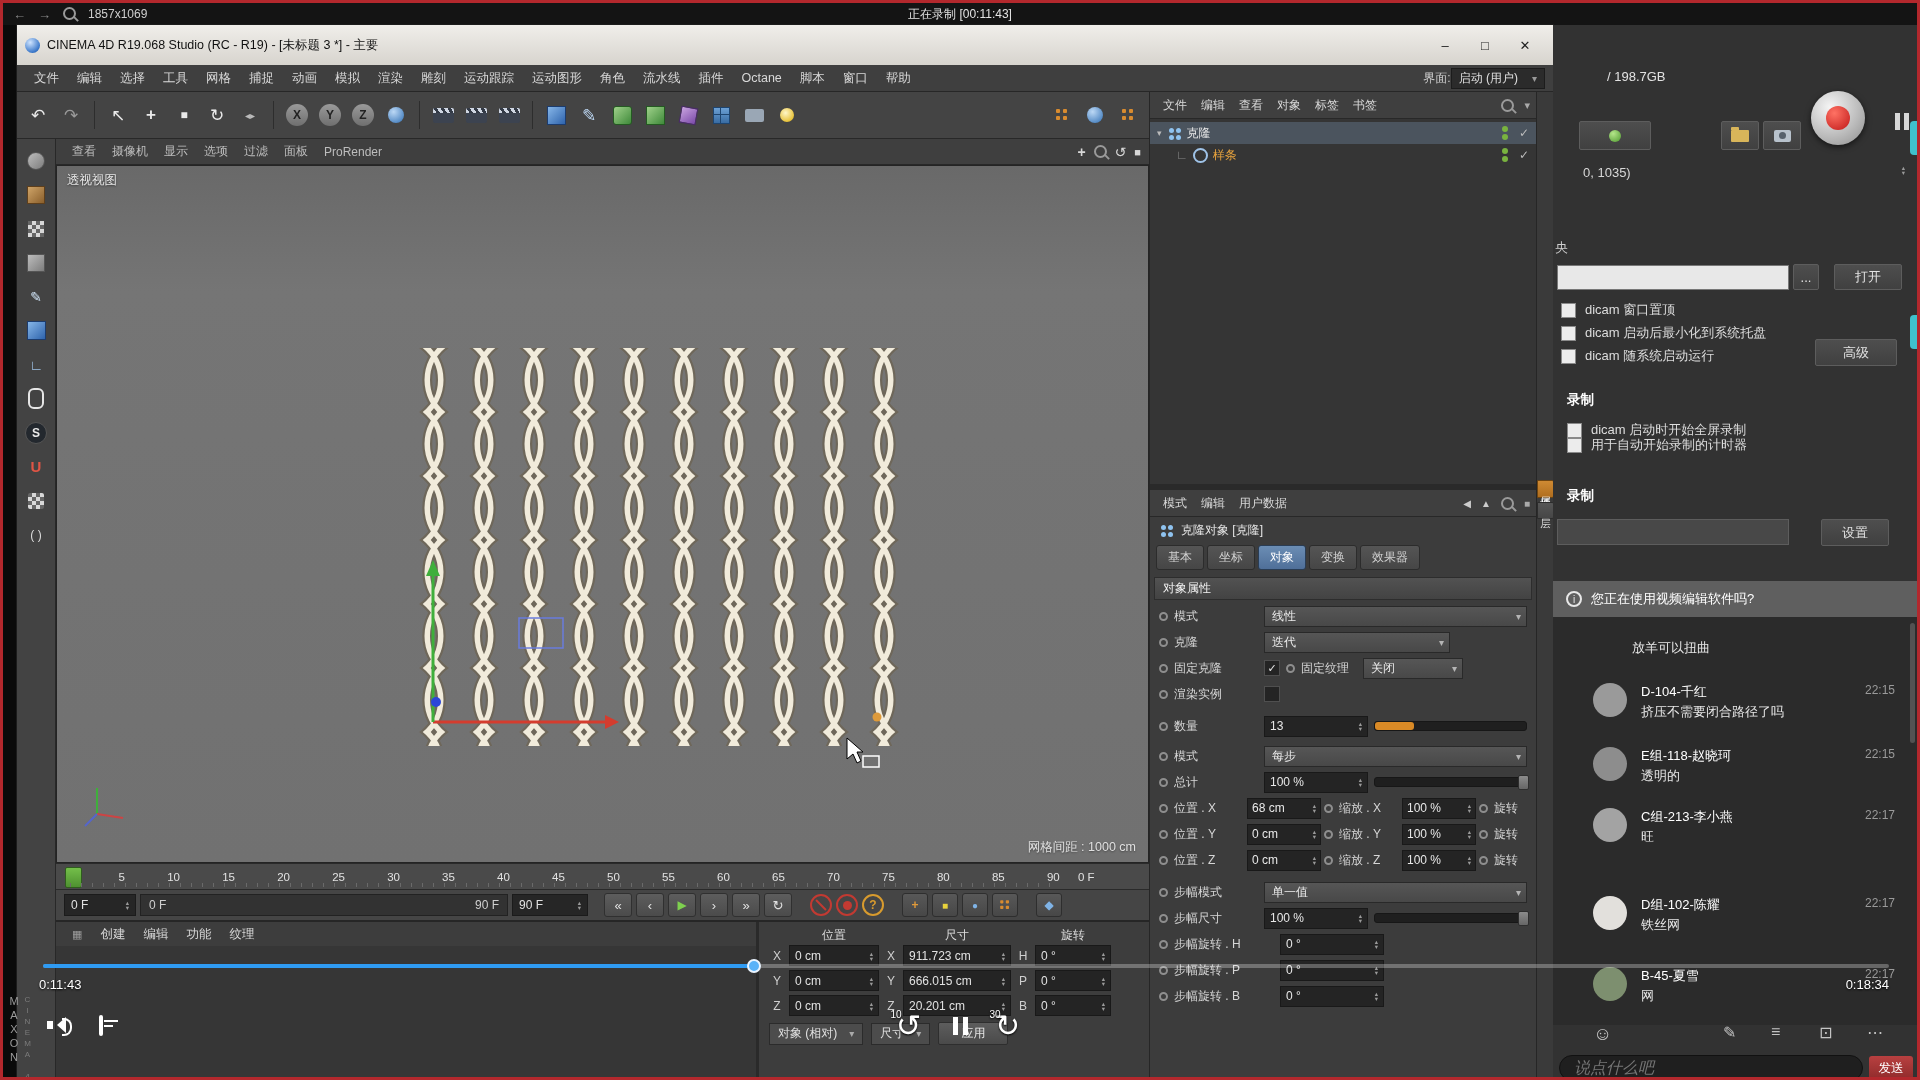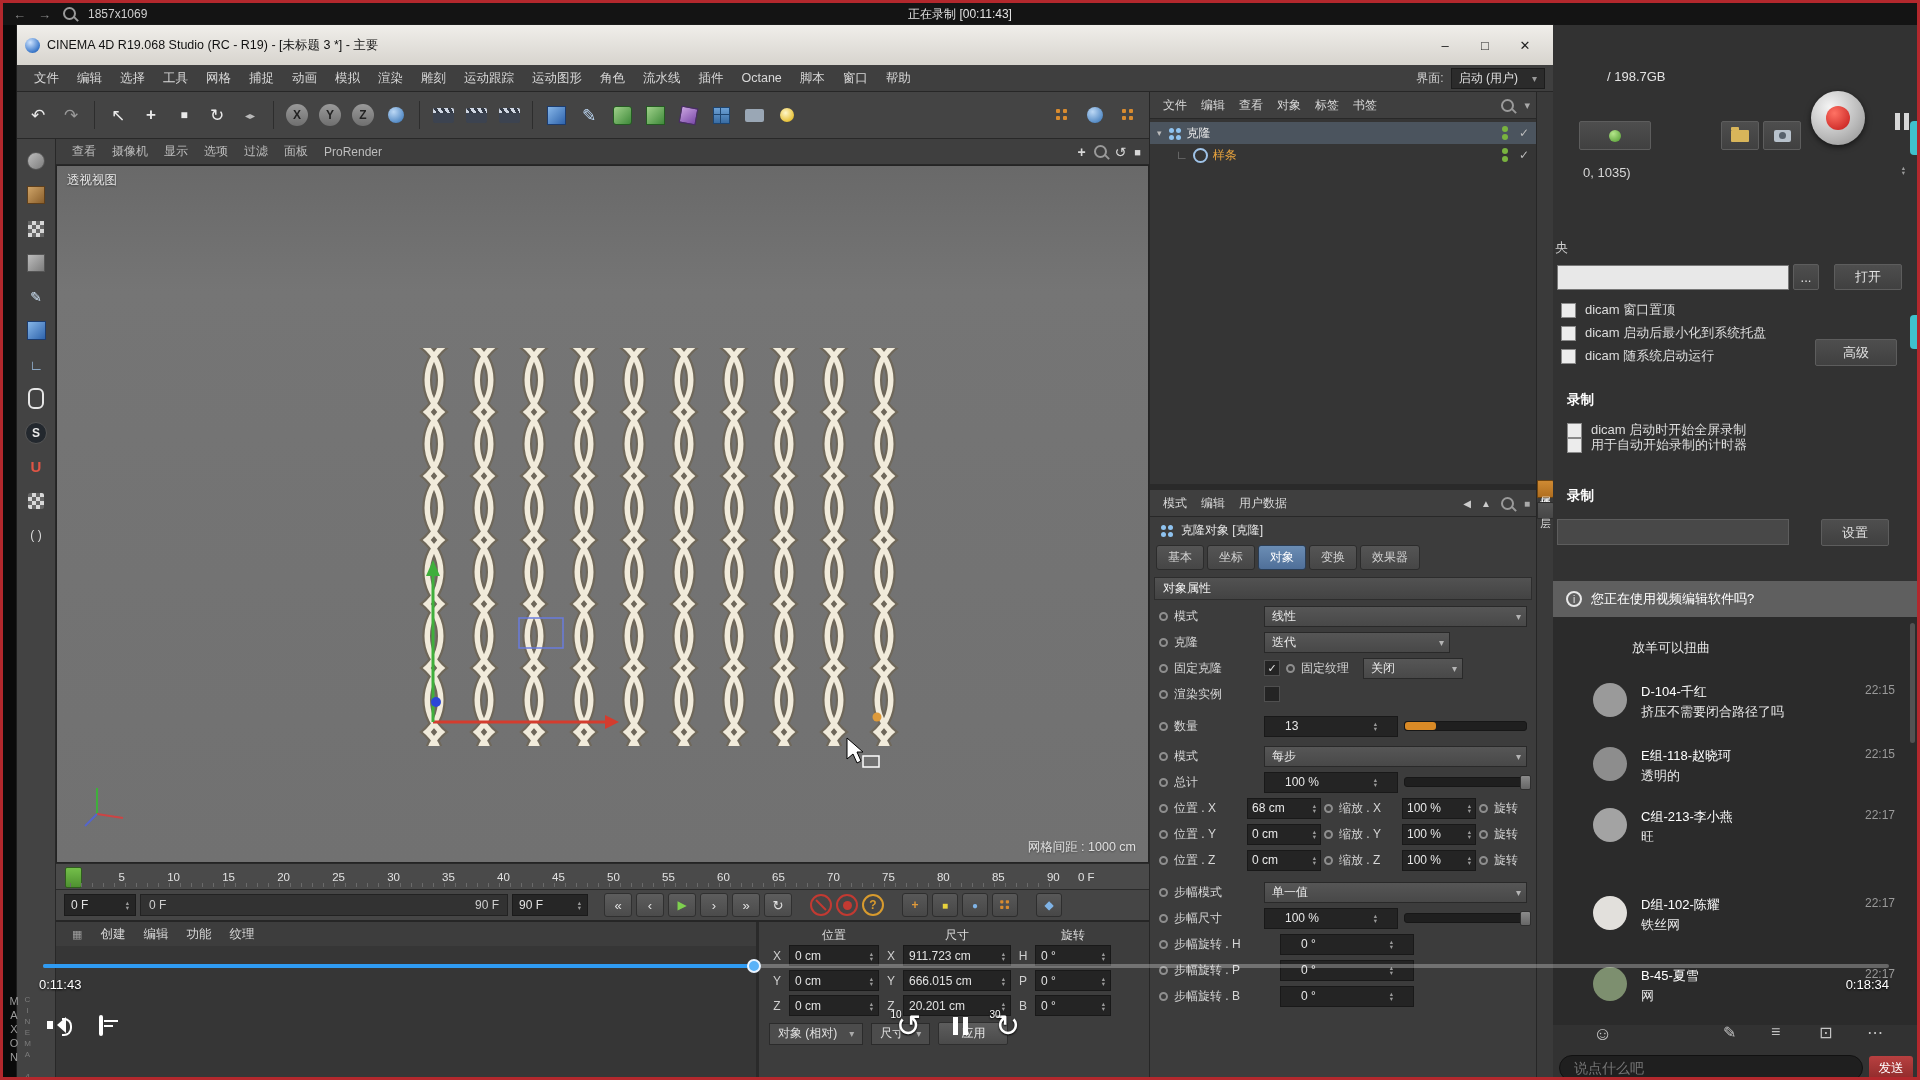--- a/index.html
+++ b/index.html
@@ -13,21 +13,21 @@
   .res{margin-left:12px;color:#cfcfcf;}
   .recstatus{position:absolute;left:50%;transform:translateX(-50%);color:#e3e3e3;}
   
   .c4d{position:absolute;left:14px;top:22px;width:1536px;height:1052px;background:#3c3c3c;display:flex;flex-direction:column;font-size:12px;color:#ccc;box-shadow:0 0 0 1px #1c1c1c;}
   .titlebar{height:24px;background:linear-gradient(#f0eeea,#d7d4ce);display:flex;align-items:center;padding:8px 8px;gap:7px;color:#111;font-size:12.5px;flex:none;}
   .appicon{width:15px;height:15px;border-radius:50%;background:radial-gradient(circle at 35% 30%,#cfe4ff,#3a77c9 70%,#1d4c8f);flex:none;}
   .winbtns{margin-left:auto;display:flex;}
   .winbtn{width:40px;height:22px;display:flex;align-items:center;justify-content:center;color:#222;font-size:13px;}
   .menubar{height:26px;background:#3f3f3f;border-bottom:1px solid #272727;display:flex;align-items:center;padding:0 8px;flex:none;}
   .mi{padding:0 9px;color:#d8d8d8;font-size:12.5px;white-space:nowrap;}
-  .iface{margin-left:auto;display:flex;align-items:center;gap:7px;}
+  .iface{margin-left:auto;display:flex;align-items:center;}
   .ifacedd{background:#2b2b2b;border:1px solid #1c1c1c;height:19px;display:flex;align-items:center;gap:14px;padding:0 7px;color:#e0e0e0;}
   .ifacedd::after{content:"▾";color:#999;font-size:10px;}
   .winbody{flex:1;display:flex;min-height:0;}
   .colmain{width:1132px;display:flex;flex-direction:column;flex:none;}
   .colright{width:386px;border-left:1px solid #262626;display:flex;flex-direction:column;flex:none;background:#3c3c3c;}
   .colstrip{flex:1;background:#3a3a3a;border-left:1px solid #262626;display:flex;flex-direction:column;align-items:center;}
   
   .toolbar{height:46px;background:#444;border-bottom:1px solid #282828;display:flex;align-items:center;padding:0 6px;gap:3px;flex:none;}
   .tbi{width:30px;height:30px;border-radius:3px;display:flex;align-items:center;justify-content:center;font-size:17px;color:#eaeaea;flex:none;}
   .tsep{width:1px;height:28px;background:#2d2d2d;margin:0 5px;flex:none;}
@@ -119,21 +119,21 @@
   .amtab{padding:3px 11px;background:linear-gradient(#555,#464646);border:1px solid #2c2c2c;border-radius:3px;color:#d2d2d2;}
   .amtab.active{background:linear-gradient(#6b8db4,#4f6f99);color:#fff;border-color:#2a3d55;}
   .amsection{height:21px;background:linear-gradient(#525252,#434343);border:1px solid #2d2d2d;display:flex;align-items:center;padding:0 8px;margin:3px 4px;color:#f2f2f2;flex:none;}
   .arow{height:26px;display:flex;align-items:center;gap:6px;padding:0 9px;color:#d6d6d6;flex:none;}
   .adot{width:9px;height:9px;border:2px solid #8e8e8e;border-radius:50%;box-sizing:border-box;flex:none;}
   .albl{width:84px;flex:none;white-space:nowrap;overflow:hidden;}
   .addd{flex:1;height:19px;background:linear-gradient(#565656,#484848);border:1px solid #292929;display:flex;align-items:center;padding:0 7px;color:#ececec;position:relative;}
   .addd::after{content:"▾";position:absolute;right:5px;font-size:10px;color:#b5b5b5;}
   .addd.w170{flex:none;width:170px;}
   .addd.w84{flex:none;width:84px;}
-  .nfield{width:92px;flex:none;background:#242424;border:1px solid #191919;height:19px;display:flex;align-items:center;gap:4px;padding:0 20px;color:#e8e8e8;}
+  .nfield{width:92px;flex:none;background:#242424;border:1px solid #191919;height:19px;display:flex;align-items:center;gap:4px;padding:0 5px;color:#e8e8e8;}
   .minibar{width:4px;height:12px;background:#d98a26;margin-left:auto;}
   .aslider{flex:1;height:8px;background:#1f1f1f;border:1px solid #171717;border-radius:3px;position:relative;}
   .aslider .fill{position:absolute;left:0;top:0;bottom:0;background:#d98a26;border-radius:3px;}
   .aslider .knob{position:absolute;top:-3px;width:9px;height:13px;background:linear-gradient(#8b8b8b,#666);border:1px solid #2e2e2e;border-radius:2px;}
   .acb{width:14px;height:14px;background:#242424;border:1px solid #4f4f4f;display:flex;align-items:center;justify-content:center;color:#e8e8e8;font-size:11px;flex:none;}
   .posgrid{display:grid;grid-template-columns:12px 70px 74px 12px 60px 74px 12px 1fr;gap:3px;align-items:center;height:26px;padding:0 9px;color:#d6d6d6;overflow:hidden;flex:none;}
   .pf{background:#242424;border:1px solid #191919;height:19px;display:flex;align-items:center;gap:3px;padding:0 4px;color:#e8e8e8;overflow:hidden;}
   .vtab{writing-mode:vertical-rl;text-orientation:upright;font-size:10.5px;color:#d8d8d8;background:linear-gradient(#565656,#464646);border:1px solid #2c2c2c;border-radius:0 3px 3px 0;padding:7px 1px;letter-spacing:1px;}
   .vtab.orange{background:linear-gradient(#cf8a33,#b06e1f);color:#fff;border-color:#6e4512;}
   
@@ -887,21 +887,21 @@
     </div>
 
     <div class="emorow">
       <span class="abs" style="left:40px;font-size:19px">☺</span>
       <span class="abs" style="left:170px;font-size:16px">✎</span>
       <span class="abs" style="left:218px;font-size:16px">≡</span>
       <span class="abs" style="left:266px;font-size:16px">⊡</span>
       <span class="abs" style="left:314px;font-size:16px">⋯</span>
     </div>
     <div class="footinput">
-      <input style="background: none; border: none; outline: none; color: rgb(187, 187, 187); width: 100%; font-size: 14px;" placeholder="说点什么吧">
+      <input style="background: none; border: none; outline: none; color: rgb(187, 187, 187); width: 100%; font-size: 16px; font-style: italic;" placeholder="说点什么吧">
     </div>
     <div class="sendbtn">
         <span>发送</span>
       </div>
 
     <div class="cyantab" style="top:96px"></div>
     <div class="cyantab" style="top:290px"></div>
   </div>
 
   <div class="overlay">

